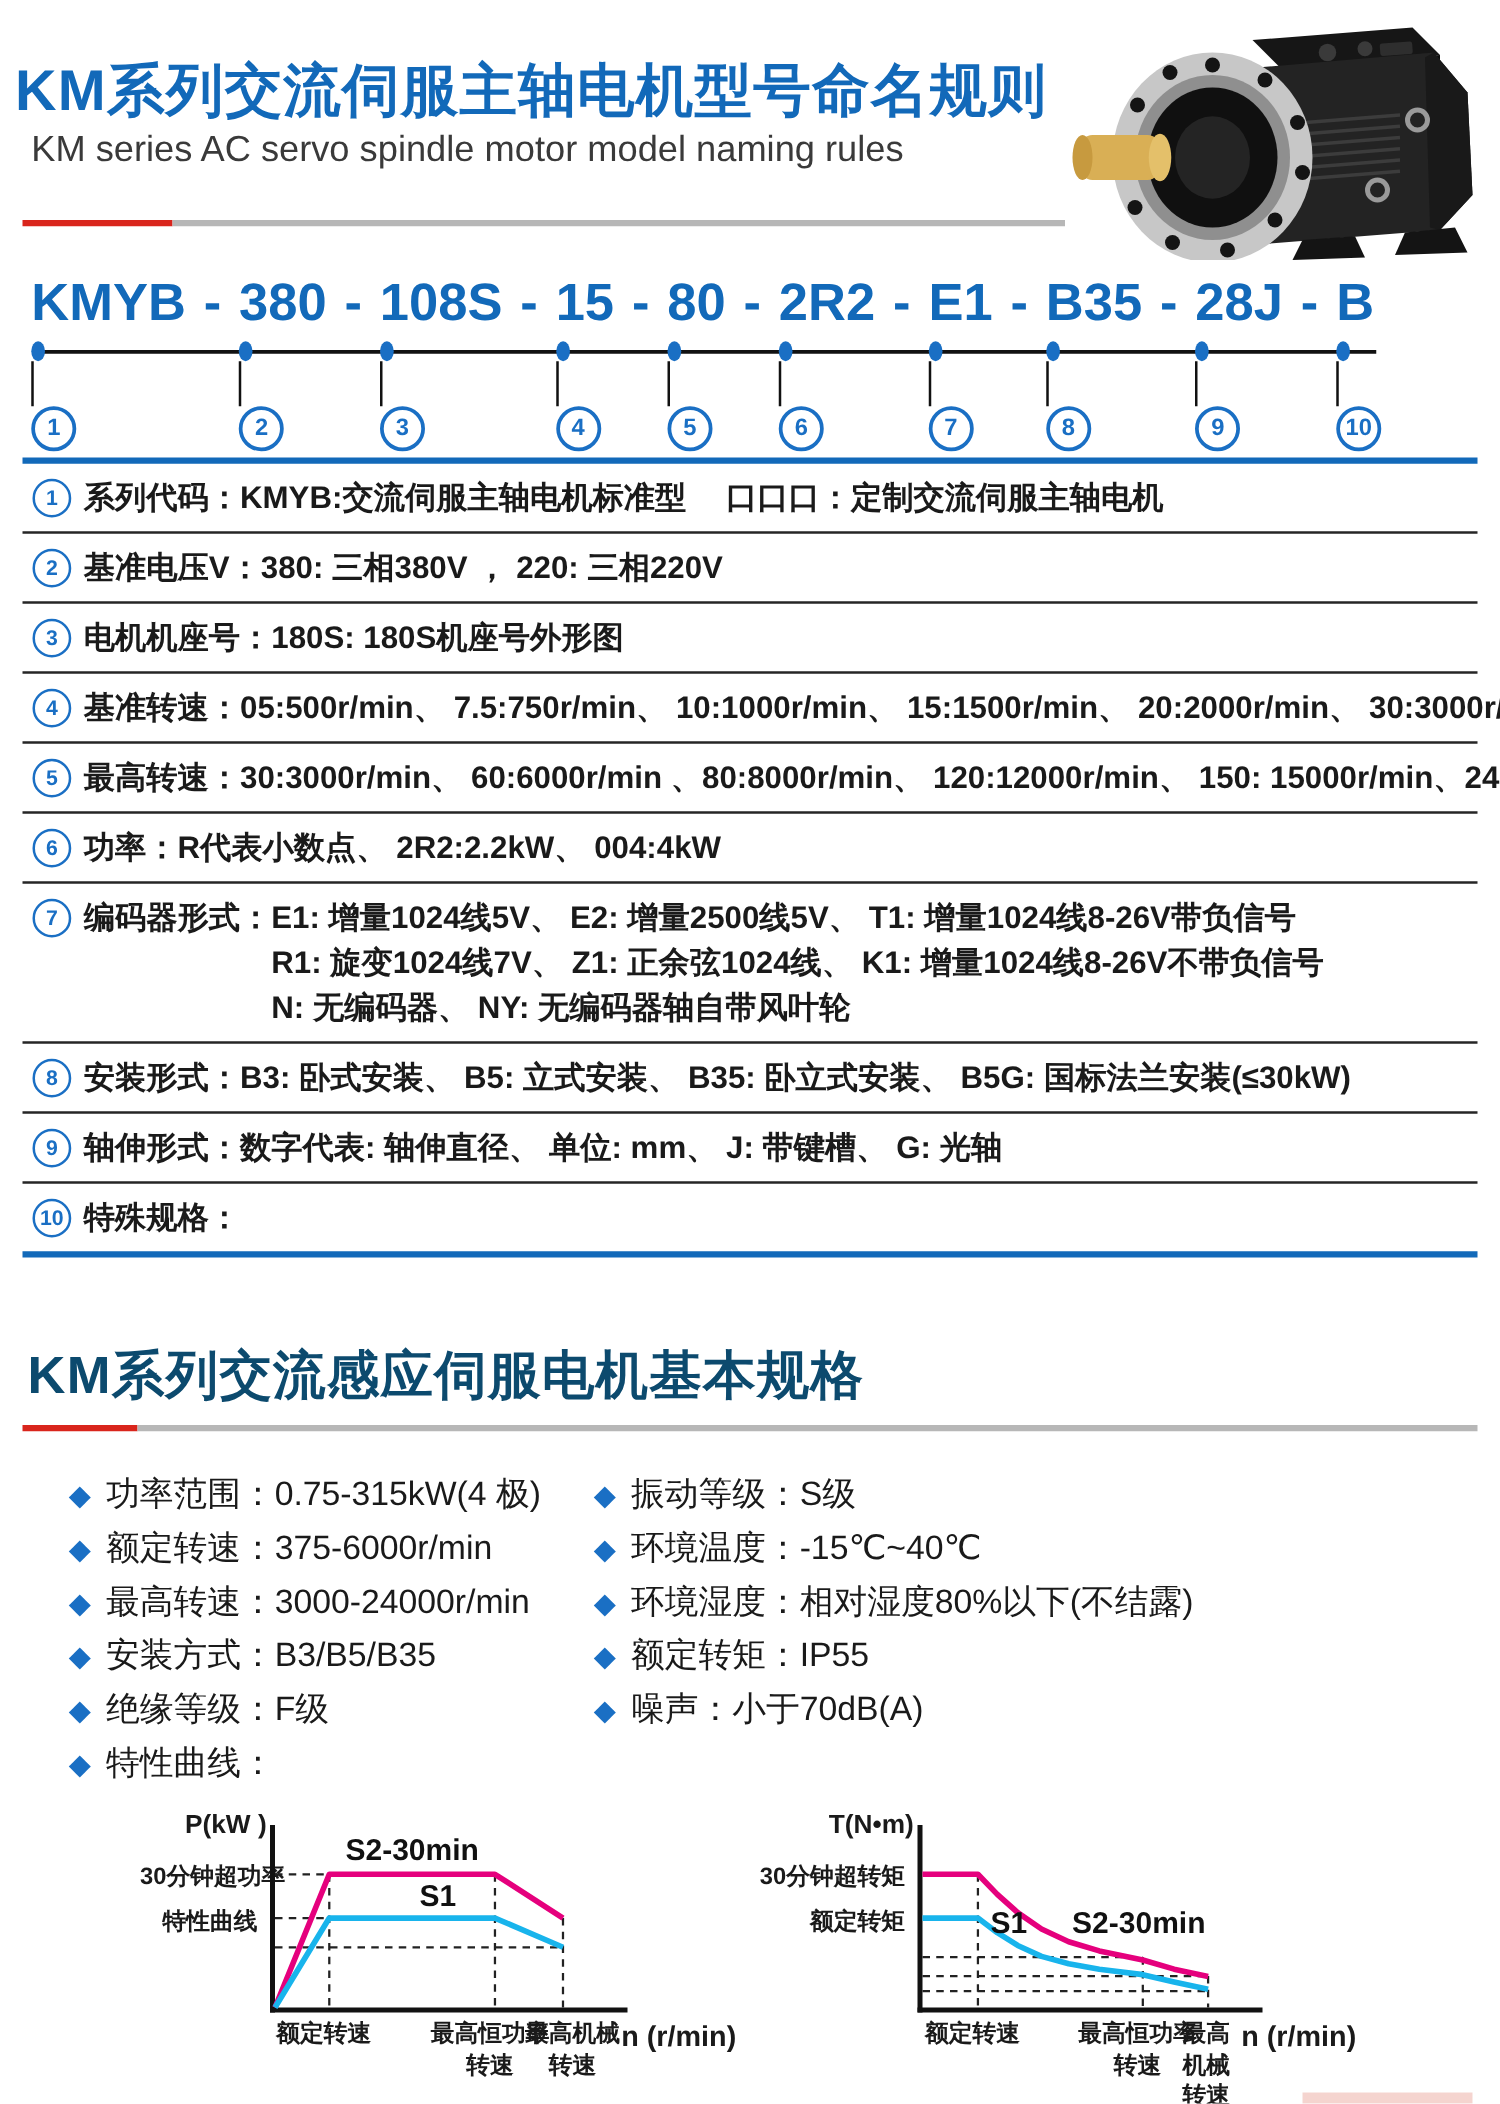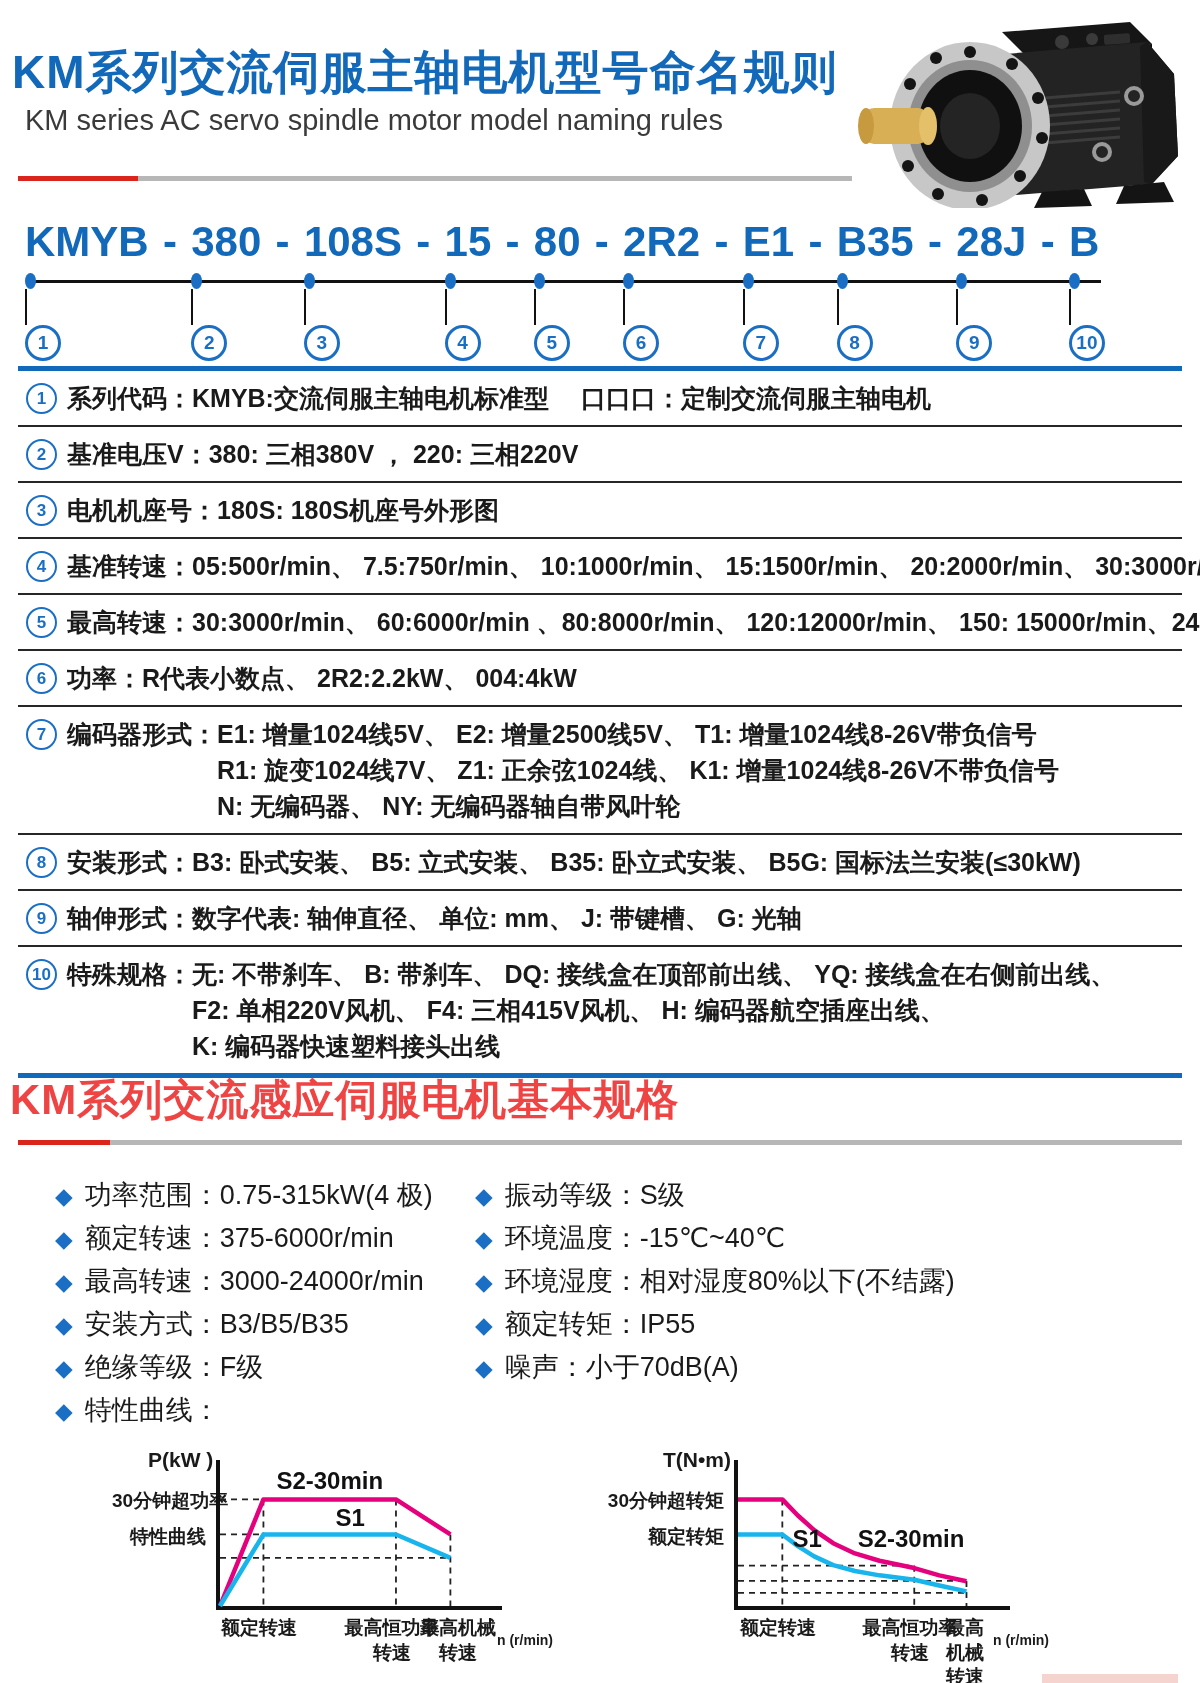--- a/index.html
+++ b/index.html
@@ -41,22 +41,22 @@
   .nrow + .nrow{border-top:2px solid #262626;}
   .ncirc{flex:0 0 auto;width:27px;height:27px;border:2.5px solid #1a6fc4;border-radius:50%;
          color:#1a6fc4;font-size:17px;font-weight:700;display:flex;align-items:center;
          justify-content:center;margin:3px 10px 0 0;}
   .nbody{display:flex;align-items:flex-start;}
   .nlabel{font-size:25px;font-weight:700;line-height:36px;white-space:nowrap;}
   .nlines{display:flex;flex-direction:column;}
   .nline{font-size:25px;font-weight:600;line-height:36px;white-space:nowrap;}
 
   
-  .title2{position:absolute;left:10px;top:1072px;font-size:42px;font-weight:800;
-          color:#ef4444;letter-spacing:1px;white-space:nowrap;}
+  .title2{position:absolute;left:22px;top:1072px;font-size:42px;font-weight:800;
+          color:#0c4a6e;letter-spacing:1px;white-space:nowrap;}
   .specs{position:absolute;left:55px;top:1182px;width:1100px;display:flex;}
   .spec-col{display:flex;flex-direction:column;}
   .spec-col.left{width:420px;}
   .spec-col.right{flex:1;}
   .spec-item{display:flex;align-items:baseline;margin-bottom:15px;}
   .spec-dia{color:#1a6fc4;font-size:23px;margin-right:12px;line-height:27px;}
   .spec-text{font-size:27px;font-weight:400;line-height:27px;white-space:nowrap;}
 
   
   .chart{position:absolute;width:440px;height:228px;}
@@ -71,21 +71,21 @@
   .c-ylab{position:absolute;top:0;font-size:21px;font-weight:700;white-space:nowrap;}
   .chart0 .c-ylab{left:36px;}
   .chart1 .c-ylab{left:88px;}
   .c-ytick{position:absolute;text-align:right;font-size:19px;font-weight:700;white-space:nowrap;}
   .chart0 .c-ytick{left:0;width:94px;}
   .chart1 .c-ytick{left:0;width:149px;}
   .c-ytick.t1{top:40px;}
   .c-ytick.t2{top:76px;}
   .c-xlab{position:absolute;top:168px;transform:translateX(-50%);text-align:center;
           white-space:pre-line;font-size:19px;font-weight:700;line-height:1.3;}
-  .c-xunit{position:absolute;top:168px;font-size:14px;font-weight:700;white-space:nowrap;margin-top:16px;}
+  .c-xunit{position:absolute;top:168px;font-size:23px;font-weight:700;white-space:nowrap;}
   .slab{position:absolute;font-weight:700;color:#111;font-size:24px;}
   .chart0 .s2lab{left:20%;bottom:76%;}
   .chart0 .s1lab{left:41%;bottom:51%;}
   .chart1 .s1lab{left:20%;bottom:36%;}
   .chart1 .s2lab{left:44%;bottom:36%;}
 
   .watermark{position:absolute;left:1042px;top:1674px;width:136px;height:9px;
              background:rgba(233,160,148,0.45);}
 </style>
 </head>
@@ -306,25 +306,20 @@
           <span class="nlabel">轴伸形式：</span>
           <div class="nlines">
             <div class="nline">数字代表: 轴伸直径、 单位: mm、 J: 带键槽、 G: 光轴</div>
           </div>
         </div>
       </div>
       <div class="nrow">
         <span class="ncirc">10</span>
         <div class="nbody">
           <span class="nlabel">特殊规格：</span>
-          <div class="nlines">
-            <div class="nline">无: 不带刹车、 B: 带刹车、 DQ: 接线盒在顶部前出线、 YQ: 接线盒在右侧前出线、</div>
-            <div class="nline">F2: 单相220V风机、 F4: 三相415V风机、 H: 编码器航空插座出线、</div>
-            <div class="nline">K: 编码器快速塑料接头出线</div>
-          </div>
         </div>
       </div>
     </div>
 
   <div class="title2">KM系列交流感应伺服电机基本规格</div>
   <div class="divider div2">
       <span class="red"></span>
       <span class="gray"></span>
     </div>
 

